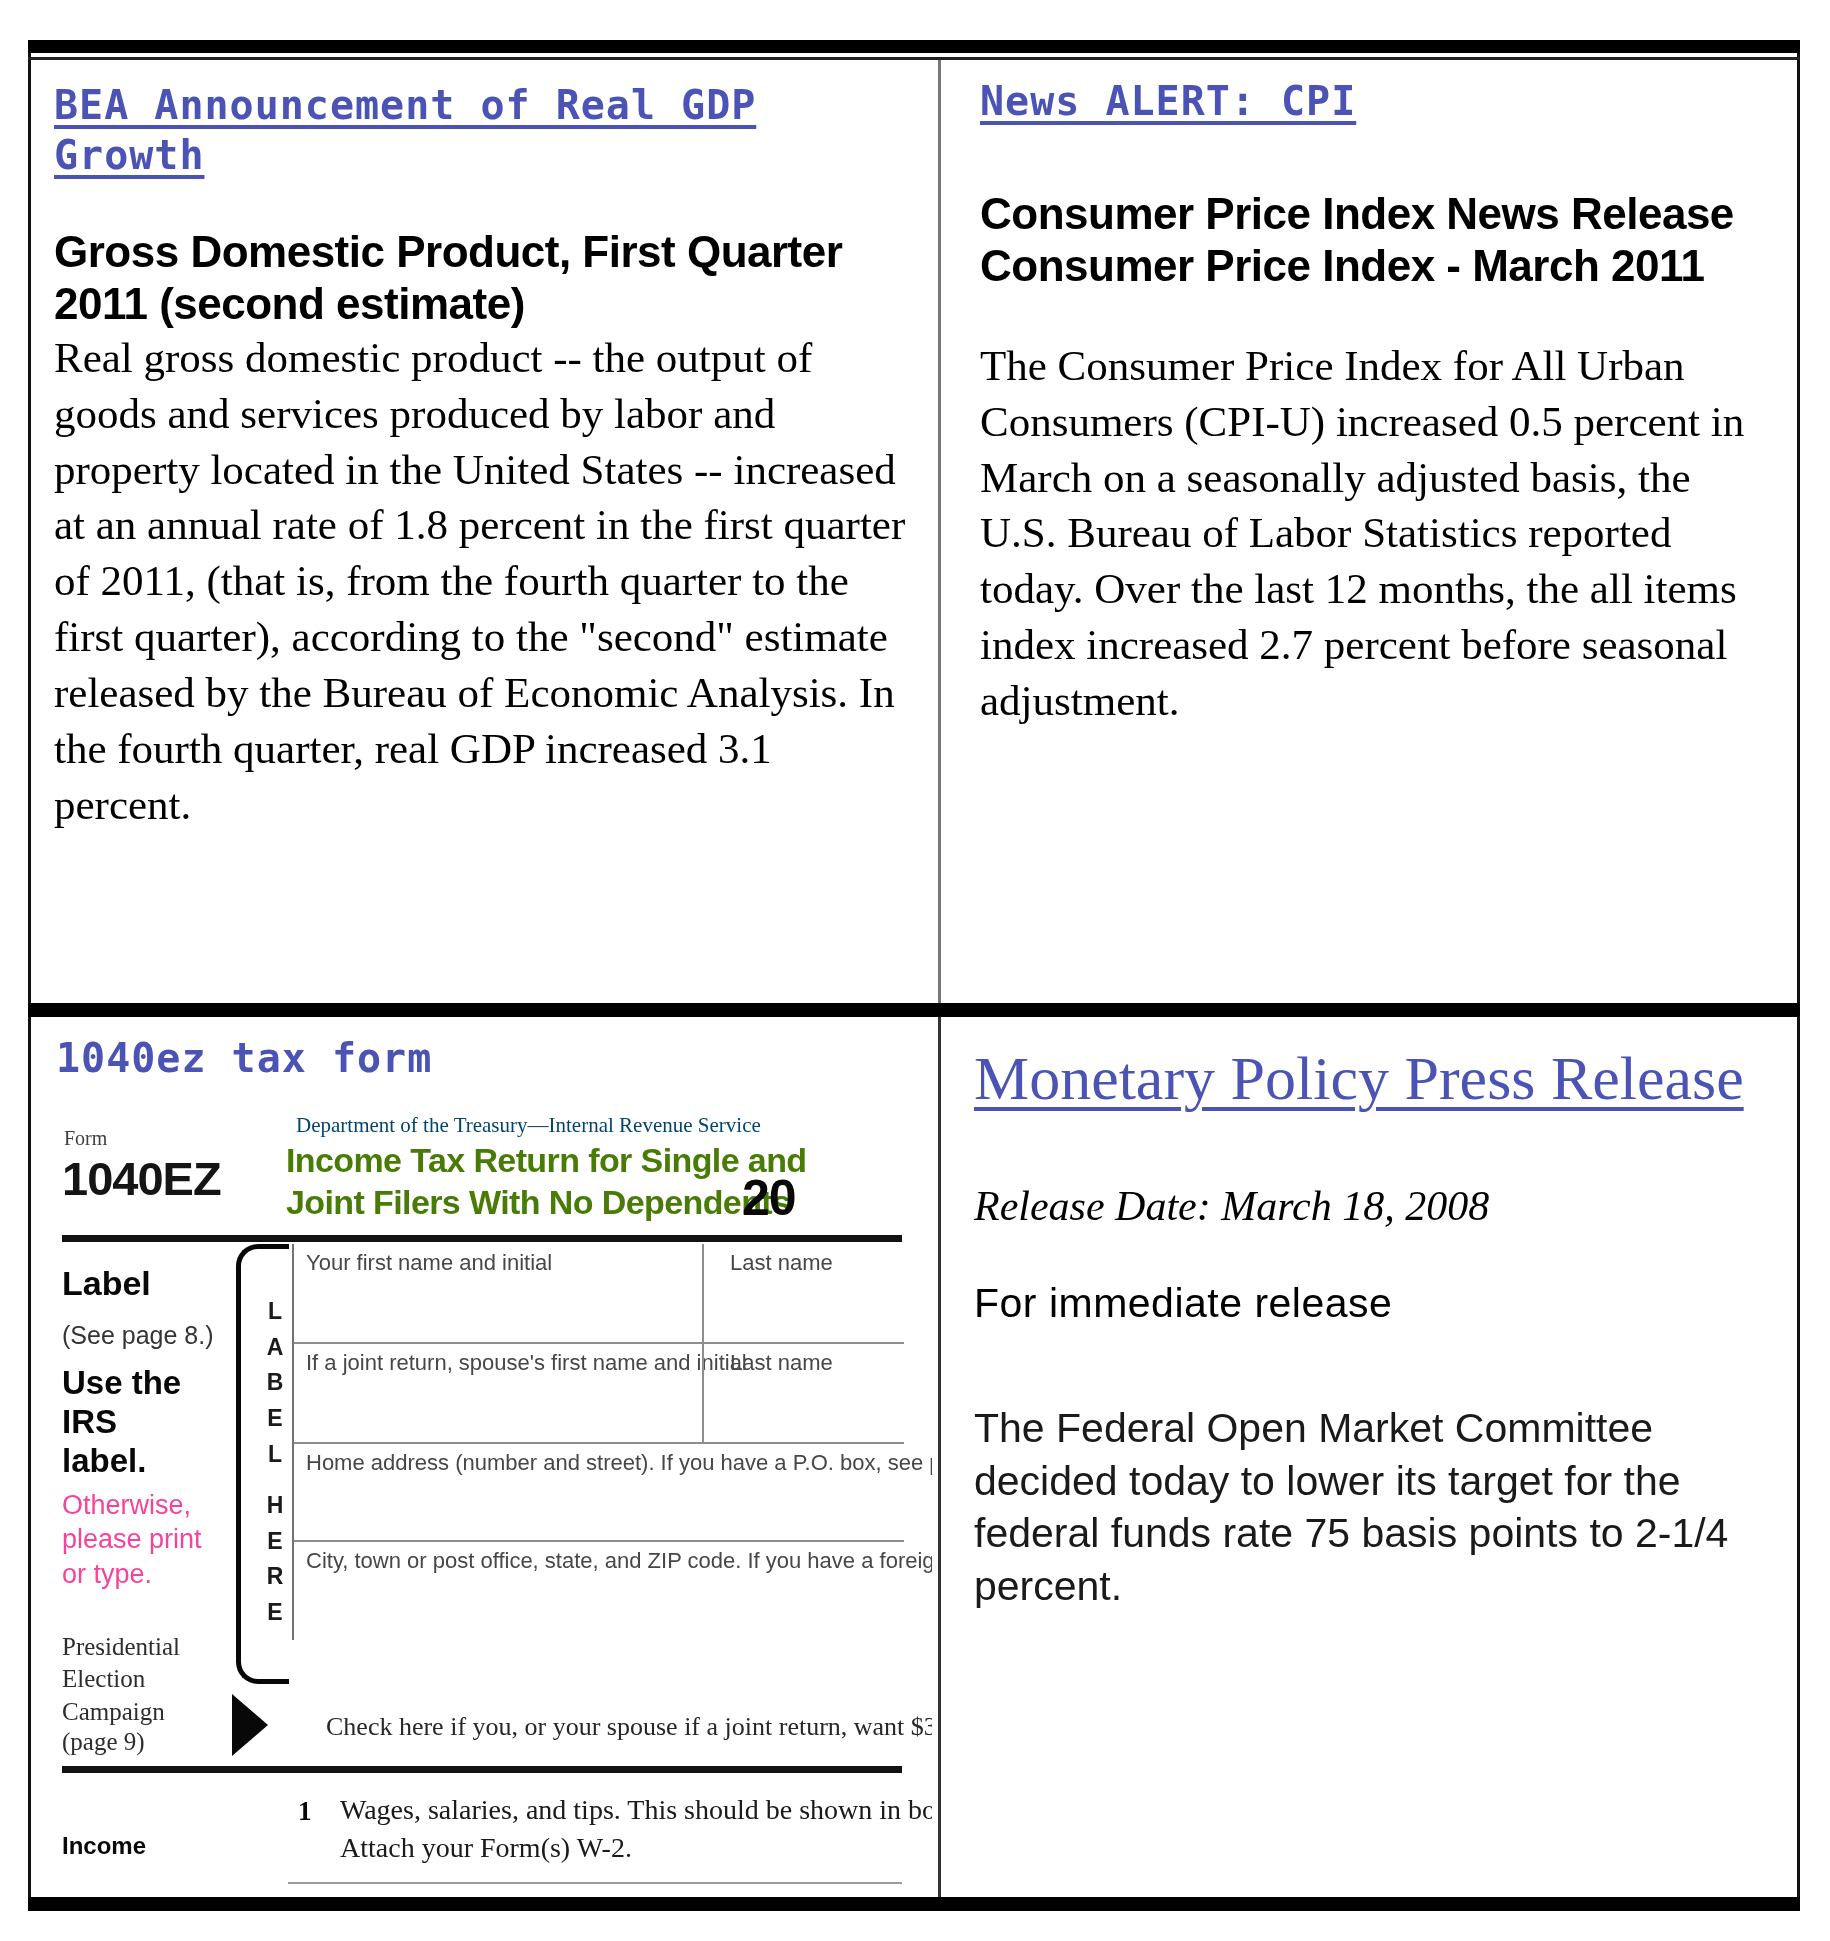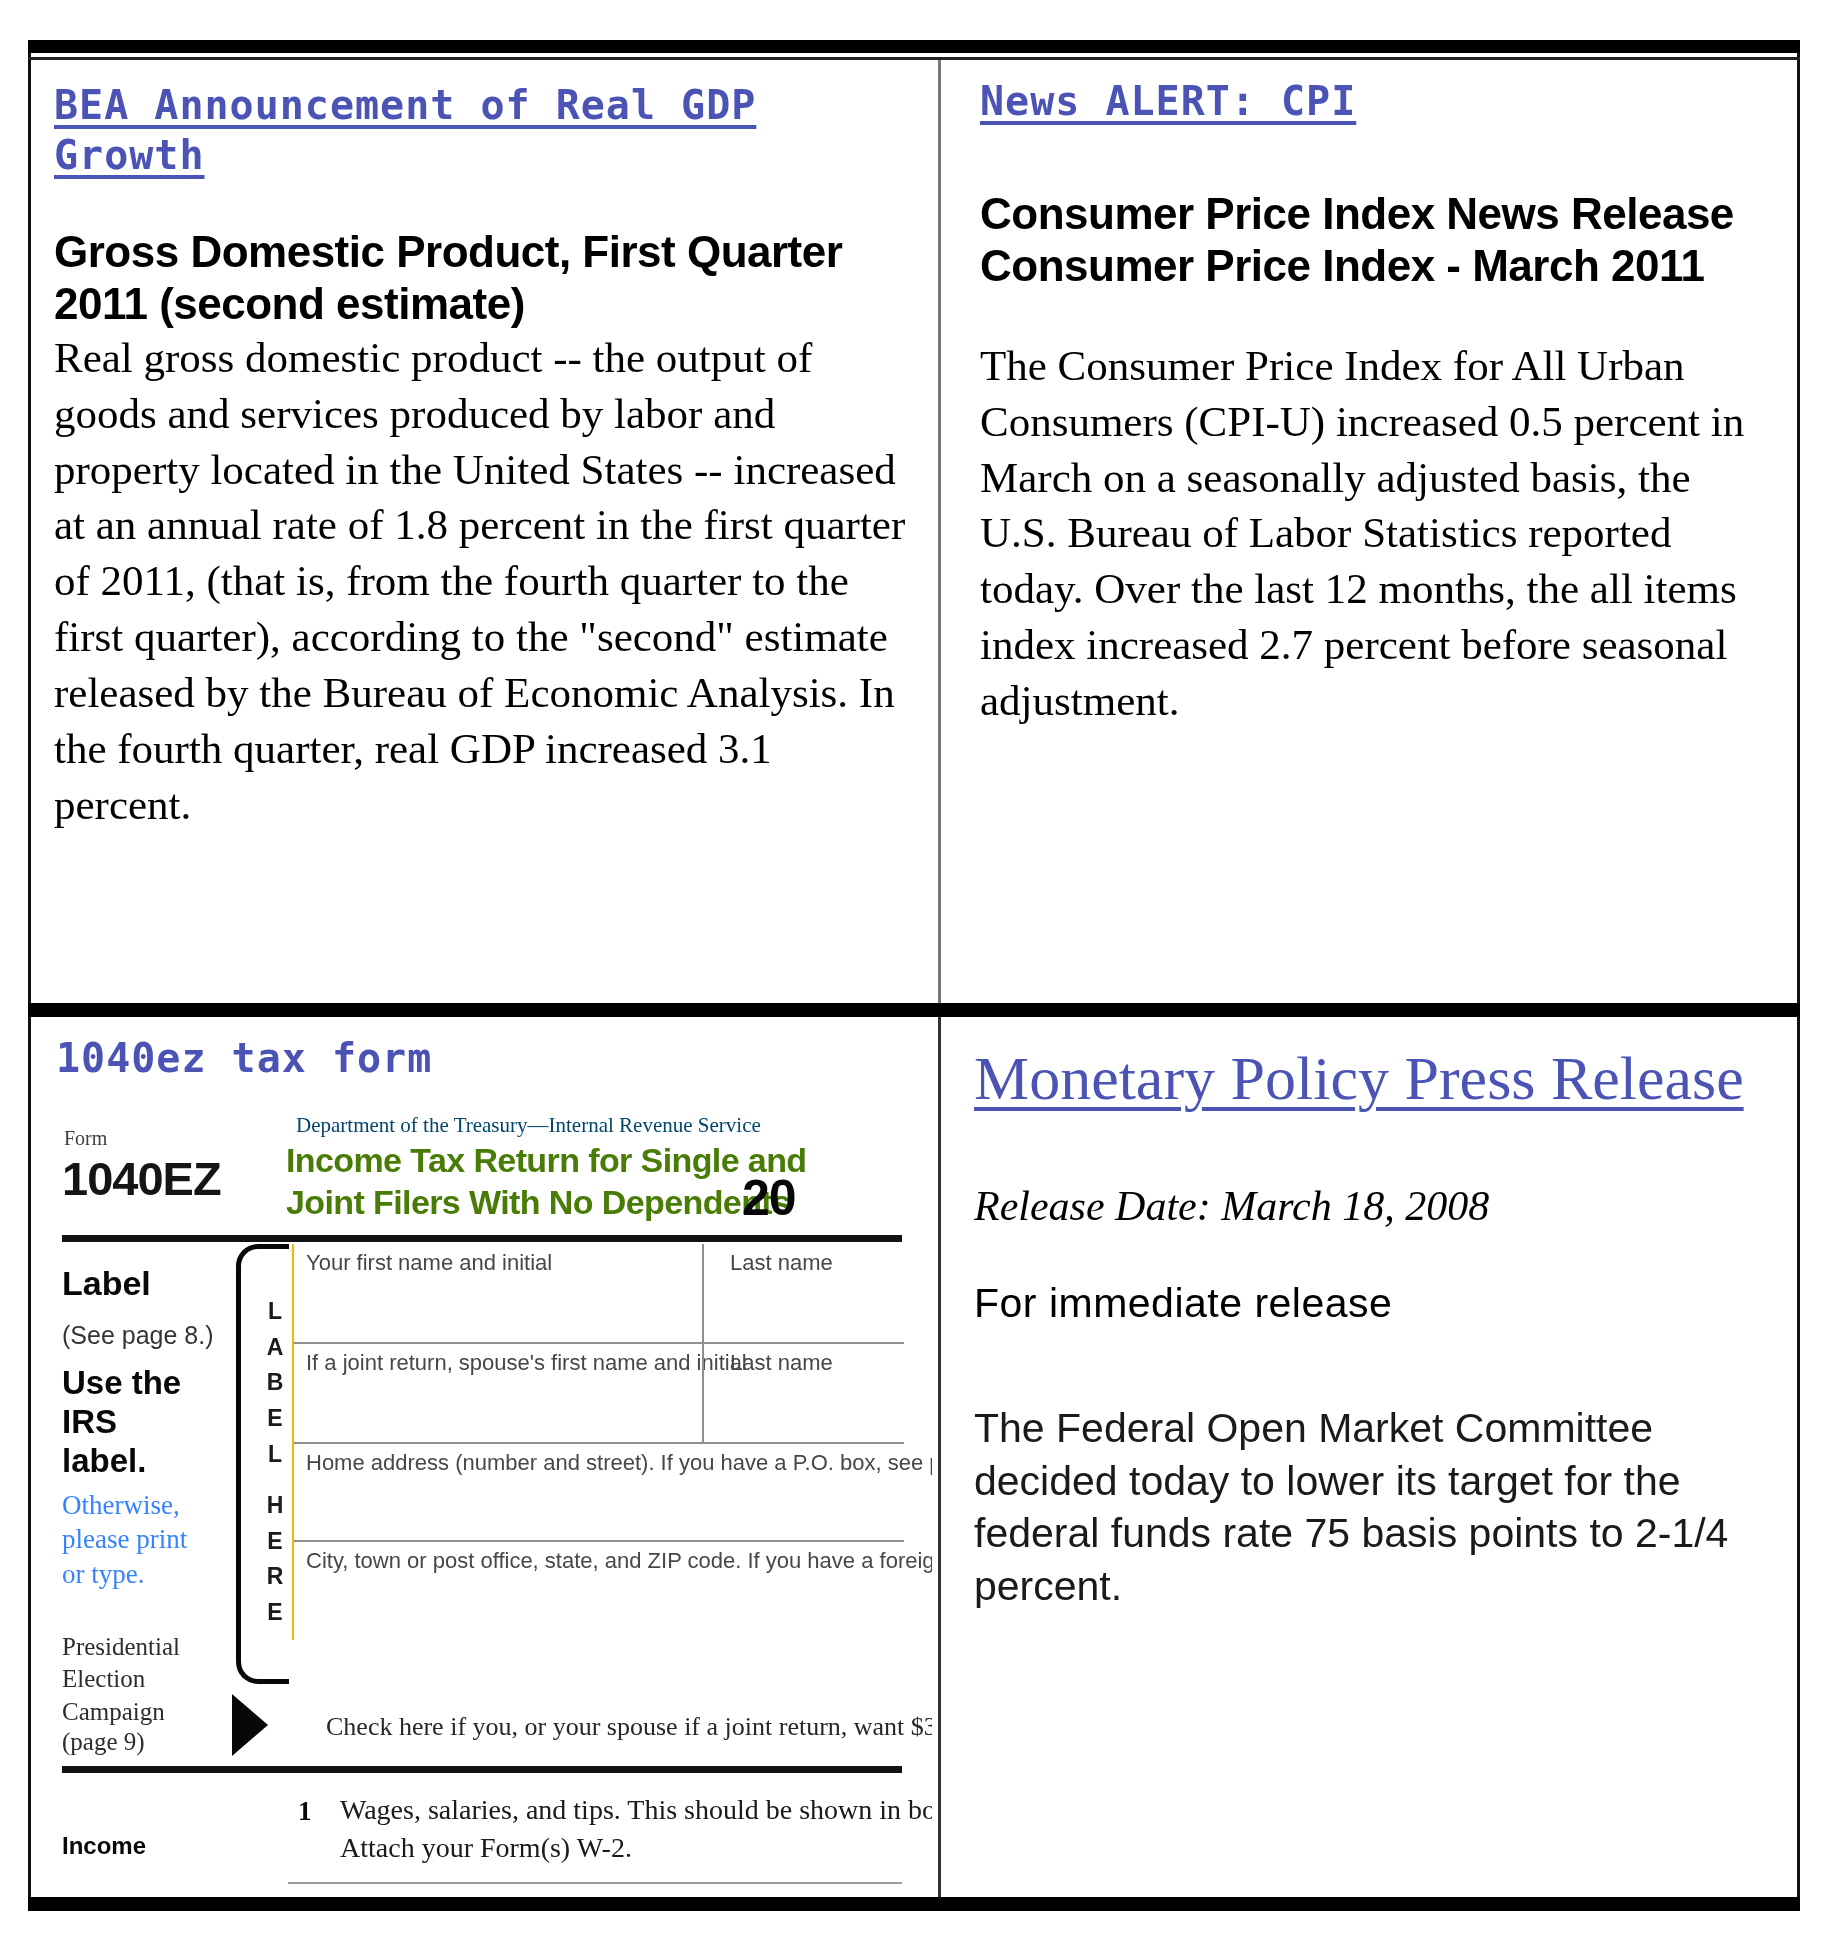--- a/index.html
+++ b/index.html
@@ -247,22 +247,22 @@
   .lbl-see {
     font-family: "Liberation Sans", sans-serif;
     font-size: 25px; color: #3a3a3a; margin-top: 18px;
   }
   .lbl-use {
     font-family: Liberation Sans, sans-serif;
     font-weight: 700; font-size: 33px; color: #111;
     margin-top: 14px; line-height: 1.18;
   }
   .lbl-other {
-    font-family: Liberation Serif, serif;
-    font-size: 27px; color: #3b82f6;
+    font-family: Liberation Sans, sans-serif;
+    font-size: 27px; color: #ec4899;
     margin-top: 8px; line-height: 1.2;
   }
   .lbl-pres {
     font-family: "Liberation Serif", serif;
     font-size: 25px; color: #333;
     margin-top: 42px; line-height: 1.22;
   }
 
   
   .bracket {
@@ -287,21 +287,21 @@
     text-align: center;
   }
   .vstrip span { display: block; }
   .vstrip .gap { height: 16px; }
 
   
   .fields {
     position: absolute;
     left: 252px; top: 2px;
     width: 610px;
-    border-left: 2px solid #eab308;
+    border-left: 2px solid #737373;
   }
   .frow {
     position: relative;
     border-bottom: 2px solid #8d8d8d;
     box-sizing: border-box;
   }
   .frow.h1 { height: 100px; }
   .frow.h2 { height: 98px; }
   .fcell {
     position: absolute;

